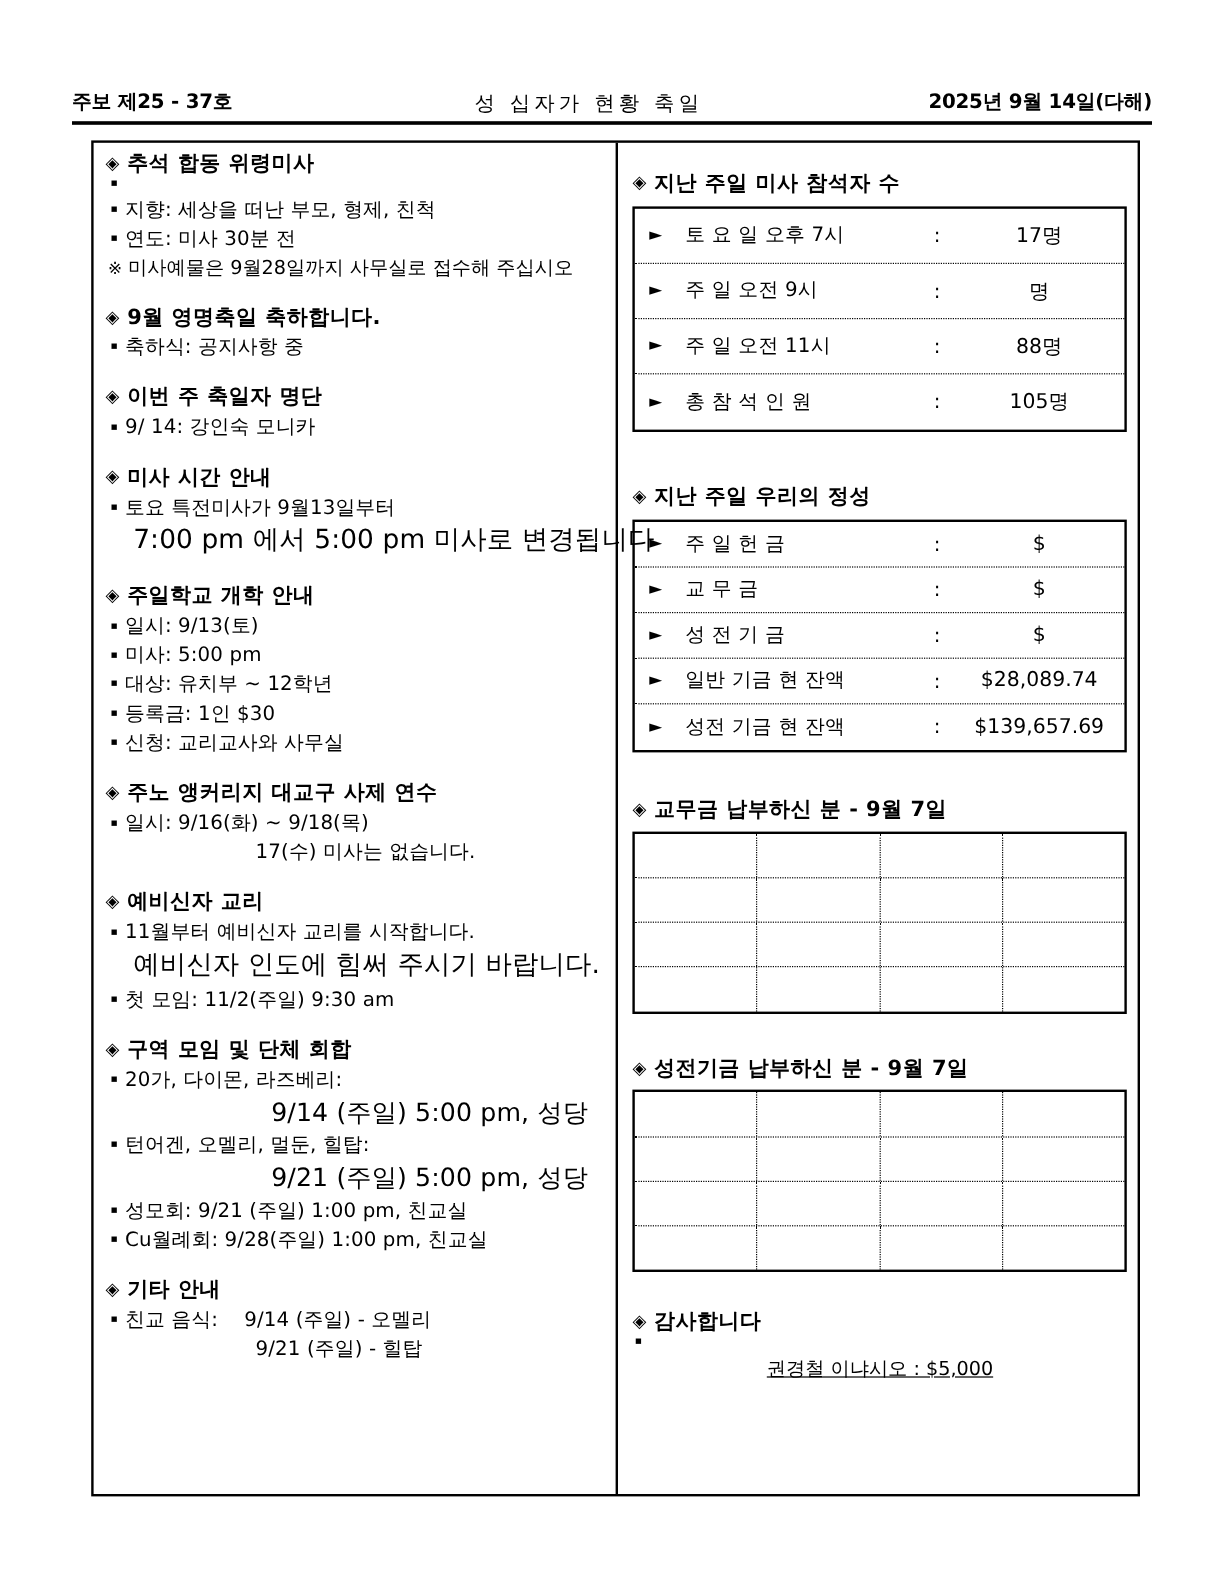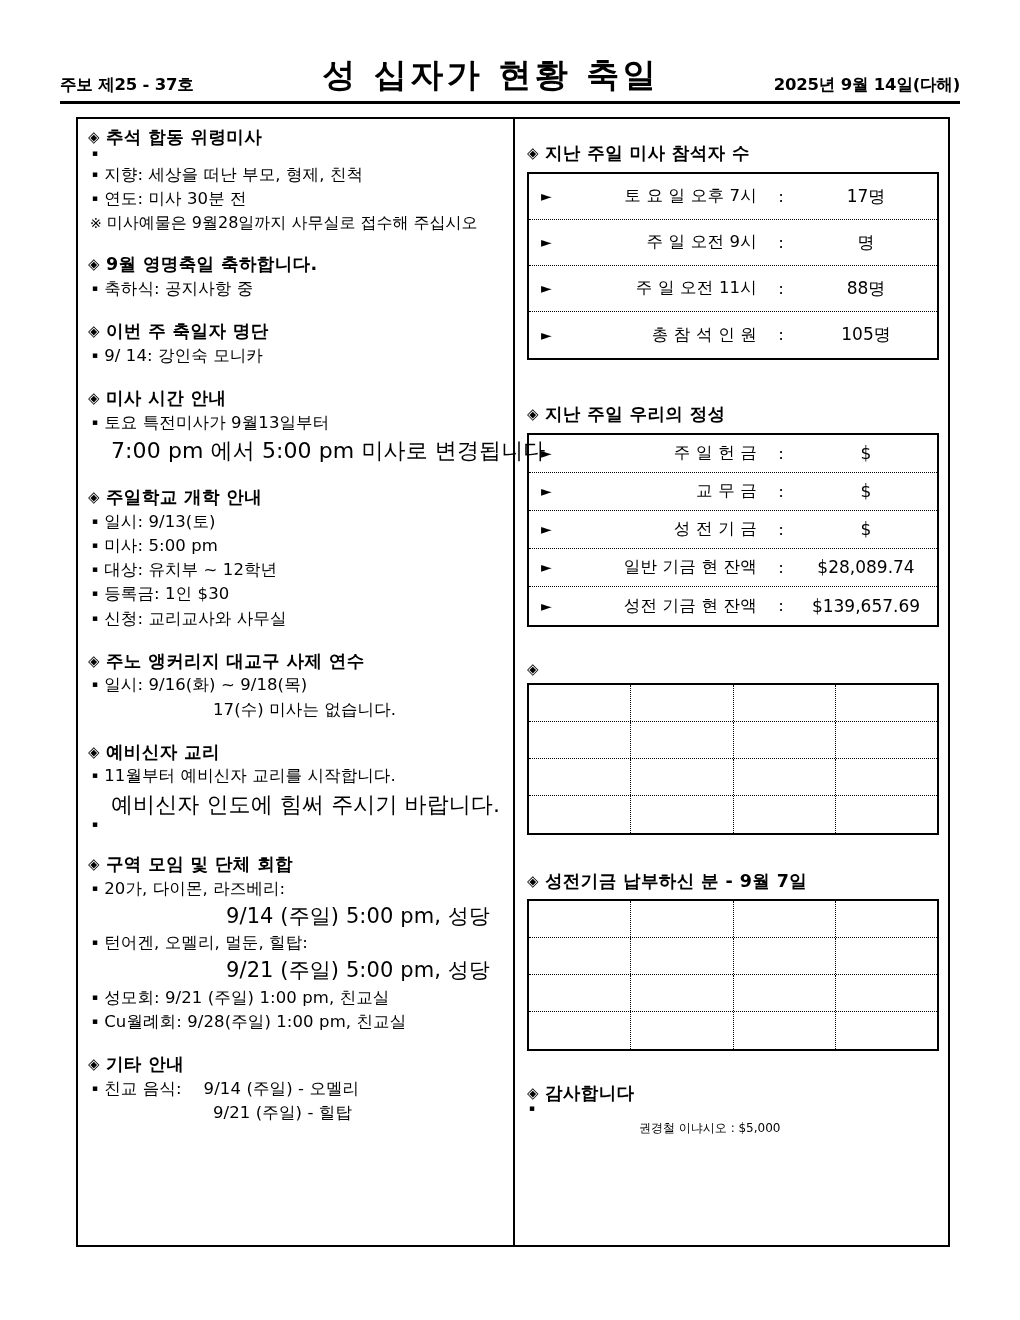--- a/index.html
+++ b/index.html
@@ -29,22 +29,22 @@
     gap: 40px;
   }
   .mast-left, .mast-right {
     font-size: 16.5px;
     font-weight: bold;
     letter-spacing: -0.2px;
     white-space: nowrap;
     padding-bottom: 2px;
   }
   .mast-title {
-    font-size: 33px;
-    font-weight: bold;
+    font-size: 17px;
+    font-weight: normal;
     letter-spacing: 3.5px;
     white-space: nowrap;
     margin-left: 14px;
   }
   .mast-rule {
     position: absolute;
     left: 60px;
     top: 101px;
     width: 900px;
     height: 3px;
@@ -162,21 +162,21 @@
   .drow:last-child { border-bottom: none; }
   .drow-sm { height: 38px; }
   .d-arrow {
     font-size: 14px;
     width: 30px;
     flex: 0 0 auto;
   }
   .d-label {
     font-size: 16.5px;
     flex: 1 1 auto;
-    text-align: right;
+    text-align: left;
     white-space: nowrap;
     letter-spacing: 0.2px;
   }
   .d-colon {
     font-size: 16.5px;
     width: 48px;
     flex: 0 0 auto;
     text-align: center;
   }
   .d-value {
@@ -211,24 +211,25 @@
 
   .thanks-li {
     font-size: 16px;
     line-height: 1.5;
     white-space: nowrap;
     display: flex;
     align-items: baseline;
     padding-left: 2px;
   }
   .thanks-cont {
-    font-size: 12px;
+    font-size: 16px;
     line-height: 1.5;
     white-space: nowrap;
     padding-left: 112px;
+    text-decoration: underline;
   }
 </style>
 </head>
 <body>
 
 <div class="masthead">
   <div class="mast-left">주보 제25 - 37호</div>
   <div class="mast-title">성 십자가 현황 축일</div>
   <div class="mast-right">2025년 9월 14일(다해)</div>
 </div>
@@ -344,20 +345,21 @@
         <span class="dia">◈</span>
         <span class="sec-head-txt">예비신자 교리</span>
       </div>
       <div class="li">
         <span class="bul">▪</span>
         <span class="li-txt">11월부터 예비신자 교리를 시작합니다.</span>
       </div>
       <div class="cont">예비신자 인도에 힘써 주시기 바랍니다.</div>
       <div class="li">
         <span class="bul">▪</span>
+        <span class="li-txt">첫 모임: 11/2(주일) 9:30 am</span>
       </div>
     </div>
     <div class="gap-m"></div>
 
     <div class="sec">
       <div class="sec-head">
         <span class="dia">◈</span>
         <span class="sec-head-txt">구역 모임 및 단체 회합</span>
       </div>
       <div class="li">
@@ -472,20 +474,21 @@
           <span class="d-value">$139,657.69</span>
         </div>
       </div>
     </div>
 
     <div style="height:34px;"></div>
 
     <div class="sec">
       <div class="sec-head">
         <span class="dia">◈</span>
+        <span class="sec-head-txt">교무금 납부하신 분 - 9월 7일</span>
       </div>
       <div class="grid-box">
         <div class="grid-row">
           <div class="grid-cell"></div>
           <div class="grid-cell"></div>
           <div class="grid-cell"></div>
           <div class="grid-cell"></div>
         </div>
         <div class="grid-row">
           <div class="grid-cell"></div>

